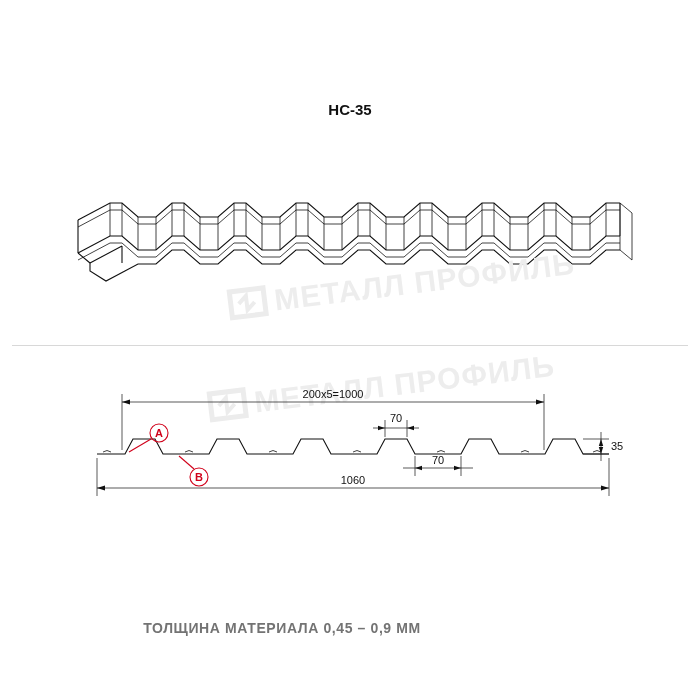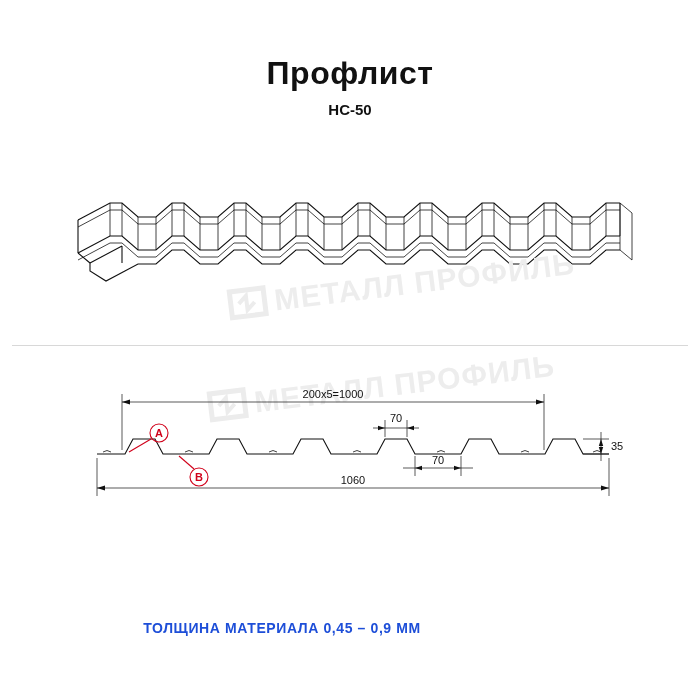--- a/index.html
+++ b/index.html
@@ -82,21 +82,21 @@
   }
   .footer {
     position: absolute;
     top: 620px;
     left: 0;
     width: 564px;
     text-align: center;
     font-size: 14px;
     font-weight: bold;
     letter-spacing: 0.6px;
-    color: #1d4ed8;
+    color: #737373;
   }
   svg { display: block; overflow: visible; }
   .ln { fill: none; stroke: #111111; stroke-width: 1.1; stroke-linejoin: miter; stroke-linecap: butt; }
   .lnthin { fill: none; stroke: #111111; stroke-width: 0.8; }
   .dim { fill: none; stroke: #111111; stroke-width: 0.7; }
   .red { fill: none; stroke: #d0021b; stroke-width: 1.1; }
   .redtext { fill: #d0021b; font-size: 11px; font-family: "Liberation Sans", sans-serif; font-weight: bold; }
   .dimtext { fill: #111111; font-size: 11px; font-family: "Liberation Sans", sans-serif; }
   .wmfill {
     fill: #ededed;
@@ -104,22 +104,21 @@
     font-weight: bold;
     font-family: "Liberation Sans", sans-serif;
     letter-spacing: 1px;
   }
 </style>
 </head>
 <body>
 
 <div class="page">
 
-  <div class="title">Профлист</div>
-  <div class="subtitle">НС-50</div>
+  <div class="subtitle">НС-35</div>
 
   <div class="iso-wrap">
     <svg width="580" height="140" viewBox="0 0 580 140">
 
       <path class="ln" d="M18 45 L50 28 L62 28 L78 42 L96 42 L112 28 L124 28 L140 42 L158 42 L174 28 L186 28 L202 42 L220 42 L236 28 L248 28 L264 42 L282 42 L298 28 L310 28 L326 42 L344 42 L360 28 L372 28 L388 42 L406 42 L422 28 L434 28 L450 42 L468 42 L484 28 L496 28 L512 42 L530 42 L546 28 L560 28"></path>
 
       <path class="lnthin" d="M18 52 L50 35 L62 35 L78 49 L96 49 L112 35 L124 35 L140 49 L158 49 L174 35 L186 35 L202 49 L220 49 L236 35 L248 35 L264 49 L282 49 L298 35 L310 35 L326 49 L344 49 L360 35 L372 35 L388 49 L406 49 L422 35 L434 35 L450 49 L468 49 L484 35 L496 35 L512 49 L530 49 L546 35 L560 35"></path>
 
       <path class="ln" d="M18 78 L50 61 L62 61 L78 75 L96 75 L112 61 L124 61 L140 75 L158 75 L174 61 L186 61 L202 75 L220 75 L236 61 L248 61 L264 75 L282 75 L298 61 L310 61 L326 75 L344 75 L360 61 L372 61 L388 75 L406 75 L422 61 L434 61 L450 75 L468 75 L484 61 L496 61 L512 75 L530 75 L546 61 L560 61"></path>
       <path class="lnthin" d="M18 85 L50 68 L62 68 L78 82 L96 82 L112 68 L124 68 L140 82 L158 82 L174 68 L186 68 L202 82 L220 82 L236 68 L248 68 L264 82 L282 82 L298 68 L310 68 L326 82 L344 82 L360 68 L372 68 L388 82 L406 82 L422 68 L434 68 L450 82 L468 82 L484 68 L496 68 L512 82 L530 82 L546 68 L560 68"></path>

